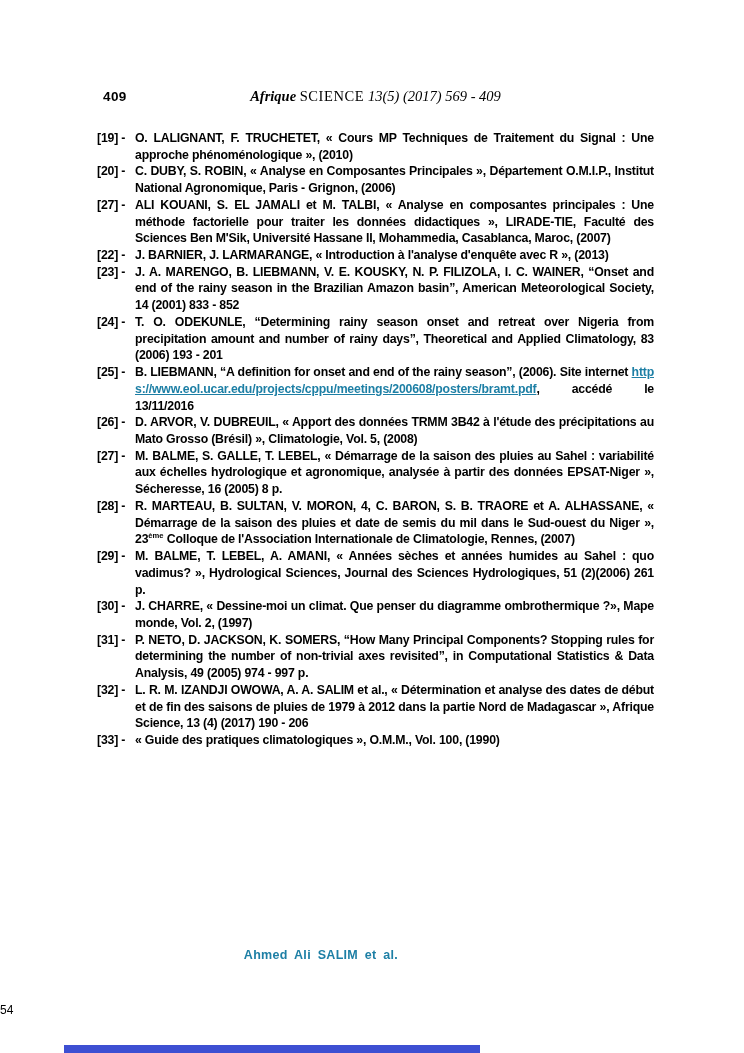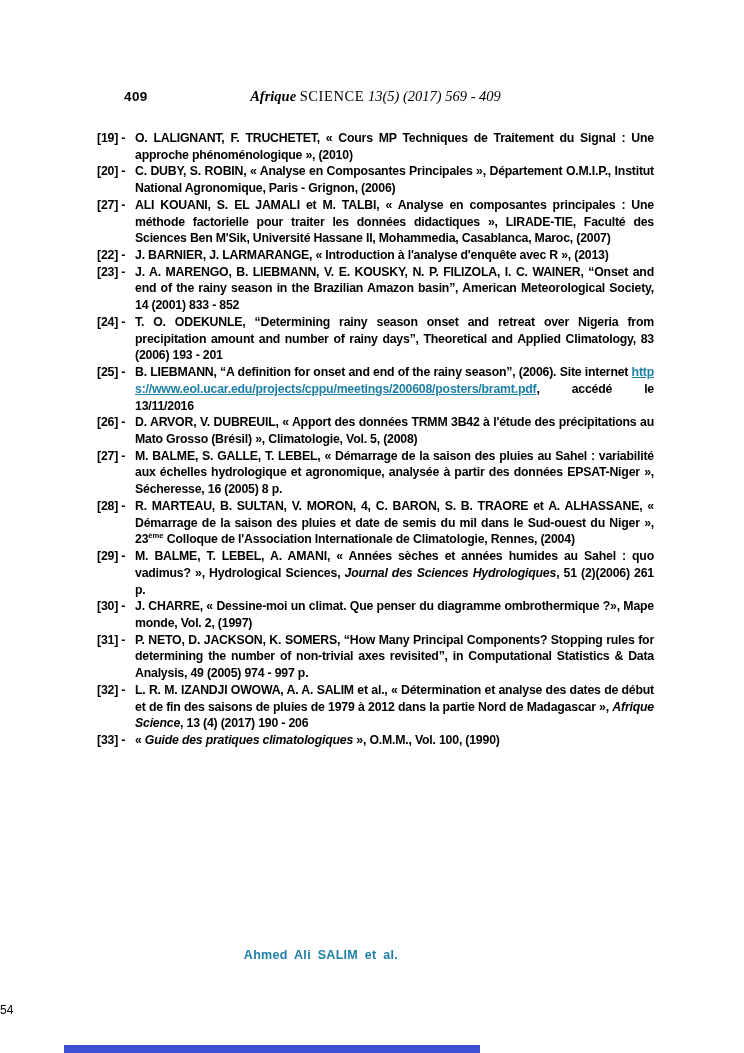--- a/index.html
+++ b/index.html
@@ -11,42 +11,42 @@
     position:relative;
     overflow:hidden;
   }
   .page { position:absolute; inset:0; }
 
   .content { position:absolute; left:97px; width:557px; top:88px; }
 
   .page-header { position:relative; height:20px; margin-bottom:22px; }
   .header-pagenum {
     position:absolute; left:6px; top:1px;
-    font-weight:bold; font-size:13.5px; letter-spacing:0.4px;margin-left:21px;
+    font-weight:bold; font-size:13.5px; letter-spacing:0.4px;
   }
   .header-title {
     text-align:center;
     font-family:"Liberation Serif", serif;
     font-size:14.5px;
   }
   .jt-italic { font-style:italic; font-weight:bold;margin-top:48px; }
   .jt-caps { font-style:normal; letter-spacing:0.6px; }
   .jt-issue { font-style:italic; }
 
   .references {
     font-size:12.3px;
     line-height:1.36;
     font-weight:bold;
     letter-spacing:-0.2px;
   }
   .ref { display:flex; }
   .ref-label { flex:0 0 38px; white-space:nowrap; }
   .ref-text { flex:1; text-align:justify; }
   .seg-normal { }
-  .seg-italic { font-style:italic; }
+  .seg-italic { }
   .seg-link {
     color:var(--link_teal, #1d7fa5);
     text-decoration:underline;
     word-break:break-all;
     cursor:pointer;
   }
   .seg-super { vertical-align:super; font-size:0.62em; letter-spacing:0; }
 
   .footer-authors {
     position:absolute; top:948px; left:0; width:642px;
@@ -125,21 +125,21 @@
     <span class="ref-text"><span class="seg-normal">D. ARVOR, V. DUBREUIL, « Apport des données TRMM 3B42 à l'étude des précipitations au Mato Grosso (Brésil) », Climatologie, Vol. 5, (2008)</span></span>
   </div>
 
   <div class="ref">
     <span class="ref-label">[27] -</span>
     <span class="ref-text"><span class="seg-normal">M. BALME, S. GALLE, T. LEBEL, « Démarrage de la saison des pluies au Sahel : variabilité aux échelles hydrologique et agronomique, analysée à partir des données EPSAT-Niger », Sécheresse, 16 (2005) 8 p.</span></span>
   </div>
 
   <div class="ref">
     <span class="ref-label">[28] -</span>
-    <span class="ref-text"><span class="seg-normal">R. MARTEAU, B. SULTAN, V. MORON, 4, C. BARON, S. B. TRAORE et A. ALHASSANE, « Démarrage de la saison des pluies et date de semis du mil dans le Sud-ouest du Niger », 23</span><span class="seg-super">ème</span><span class="seg-normal"> Colloque de l'Association Internationale de Climatologie, Rennes, (2004)</span></span>
+    <span class="ref-text"><span class="seg-normal">R. MARTEAU, B. SULTAN, V. MORON, 4, C. BARON, S. B. TRAORE et A. ALHASSANE, « Démarrage de la saison des pluies et date de semis du mil dans le Sud-ouest du Niger », 23</span><span class="seg-super">ème</span><span class="seg-normal"> Colloque de l'Association Internationale de Climatologie, Rennes, (2007)</span></span>
   </div>
 
   <div class="ref">
     <span class="ref-label">[29] -</span>
     <span class="ref-text"><span class="seg-normal">M. BALME, T. LEBEL, A. AMANI, « Années sèches et années humides au Sahel : quo vadimus? », Hydrological Sciences, </span><span class="seg-italic">Journal des Sciences Hydrologiques</span><span class="seg-normal">, 51 (2)(2006) 261 p.</span></span>
   </div>
 
   <div class="ref">
     <span class="ref-label">[30] -</span>
     <span class="ref-text"><span class="seg-normal">J. CHARRE, « Dessine-moi un climat. Que penser du diagramme ombrothermique ?», Mape monde, Vol. 2, (1997)</span></span>

